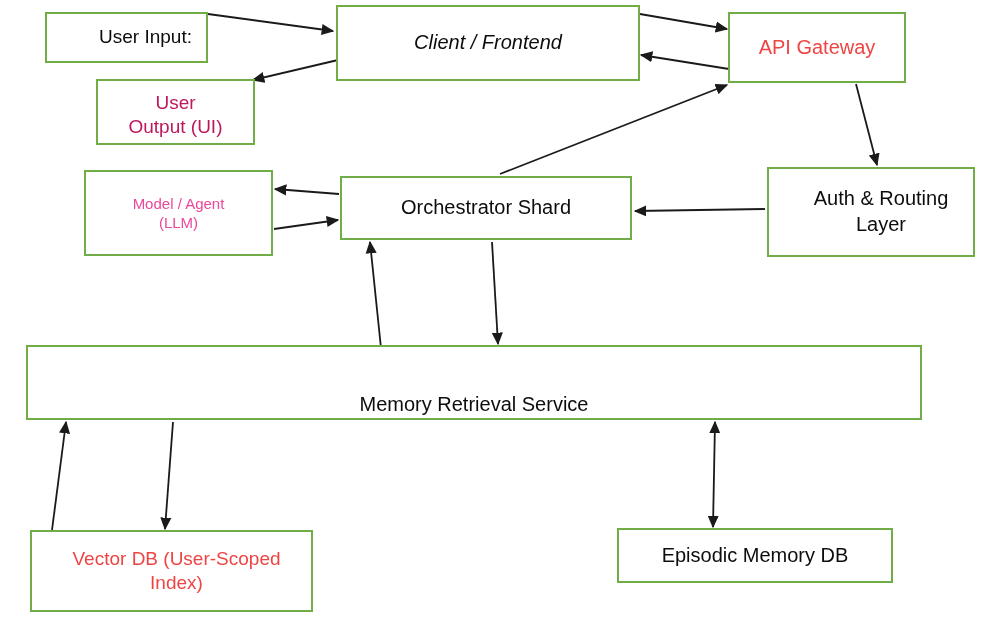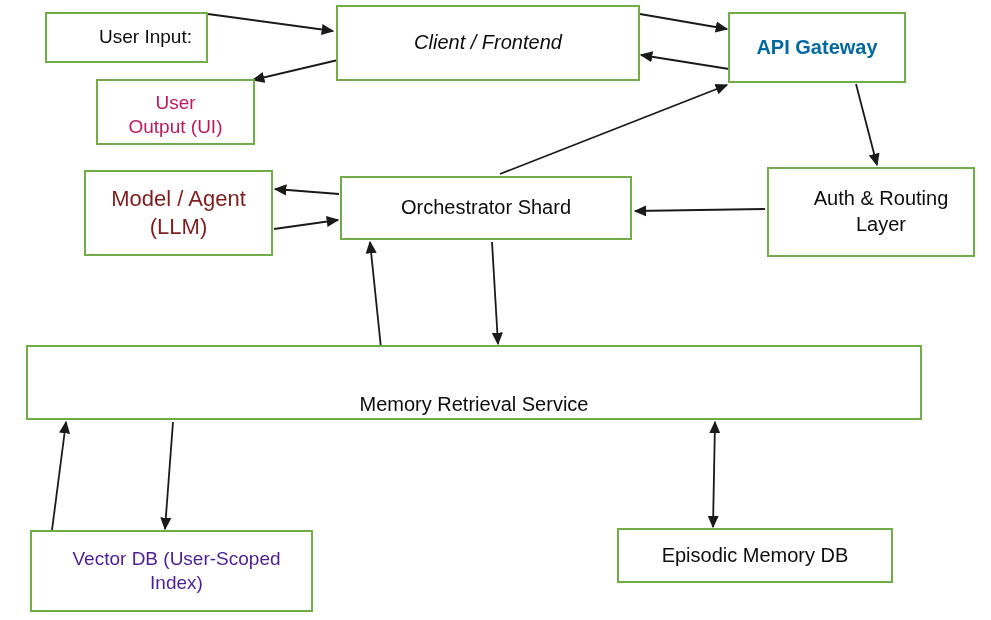--- a/index.html
+++ b/index.html
@@ -91,38 +91,38 @@
         <span class="node-label" style="font-size: 19px; color: rgb(13, 13, 13); padding-left: 44px;">User Input:</span>
       </div>
       <div class="node-box clip-bottom" style="left: 96px; top: 79px; width: 159px; height: 66px; border-color: rgb(112, 173, 71); background: rgb(255, 255, 255);">
         <span class="node-label" style="font-size: 19px; color: #be185d;">User
 Output (UI)</span>
       </div>
       <div class="node-box" style="left: 336px; top: 5px; width: 304px; height: 76px; border-color: rgb(112, 173, 71); background: rgb(255, 255, 255);">
         <span class="node-label" style="font-size: 20px; color: rgb(13, 13, 13); font-style: italic;">Client / Frontend</span>
       </div>
       <div class="node-box" style="left: 728px; top: 12px; width: 178px; height: 71px; border-color: rgb(112, 173, 71); background: rgb(255, 255, 255);">
-        <span class="node-label" style="font-size: 20px; color: #0369a1; font-weight: bold;">API Gateway</span>
+        <span class="node-label" style="font-size: 20px; color: #ef4444;">API Gateway</span>
       </div>
       <div class="node-box" style="left: 84px; top: 170px; width: 189px; height: 86px; border-color: rgb(112, 173, 71); background: rgb(255, 255, 255);">
-        <span class="node-label" style="font-size: 22px; color: #7f1d1d;">Model / Agent
+        <span class="node-label" style="font-size: 15px; color: #ec4899;">Model / Agent
 (LLM)</span>
       </div>
       <div class="node-box" style="left: 340px; top: 176px; width: 292px; height: 64px; border-color: rgb(112, 173, 71); background: rgb(255, 255, 255);">
         <span class="node-label" style="font-size: 20px; color: rgb(13, 13, 13);">Orchestrator Shard</span>
       </div>
       <div class="node-box" style="left: 767px; top: 167px; width: 208px; height: 90px; border-color: rgb(112, 173, 71); background: rgb(255, 255, 255); padding-left: 20px;">
         <span class="node-label" style="font-size: 20px; color: rgb(13, 13, 13);">Auth &amp; Routing
 Layer</span>
       </div>
       <div class="node-box" style="left: 26px; top: 345px; width: 896px; height: 75px; border-color: rgb(112, 173, 71); background: rgb(255, 255, 255); align-items: flex-end;">
         <span class="node-label" style="font-size: 20px; color: rgb(13, 13, 13);">Memory Retrieval Service</span>
       </div>
       <div class="node-box" style="left: 30px; top: 530px; width: 283px; height: 82px; border-color: rgb(112, 173, 71); background: rgb(255, 255, 255);">
-        <span class="node-label" style="font-size: 19px; color: #4c1d95; padding-left: 16px;">Vector DB (User-Scoped
+        <span class="node-label" style="font-size: 19px; color: #ef4444; padding-left: 16px;">Vector DB (User-Scoped
 Index)</span>
       </div>
       <div class="node-box" style="left: 617px; top: 528px; width: 276px; height: 55px; border-color: rgb(112, 173, 71); background: rgb(255, 255, 255);">
         <span class="node-label" style="font-size: 20px; color: rgb(13, 13, 13);">Episodic Memory DB</span>
       </div>
     </div>
 
 </div>
 
 </body></html>

